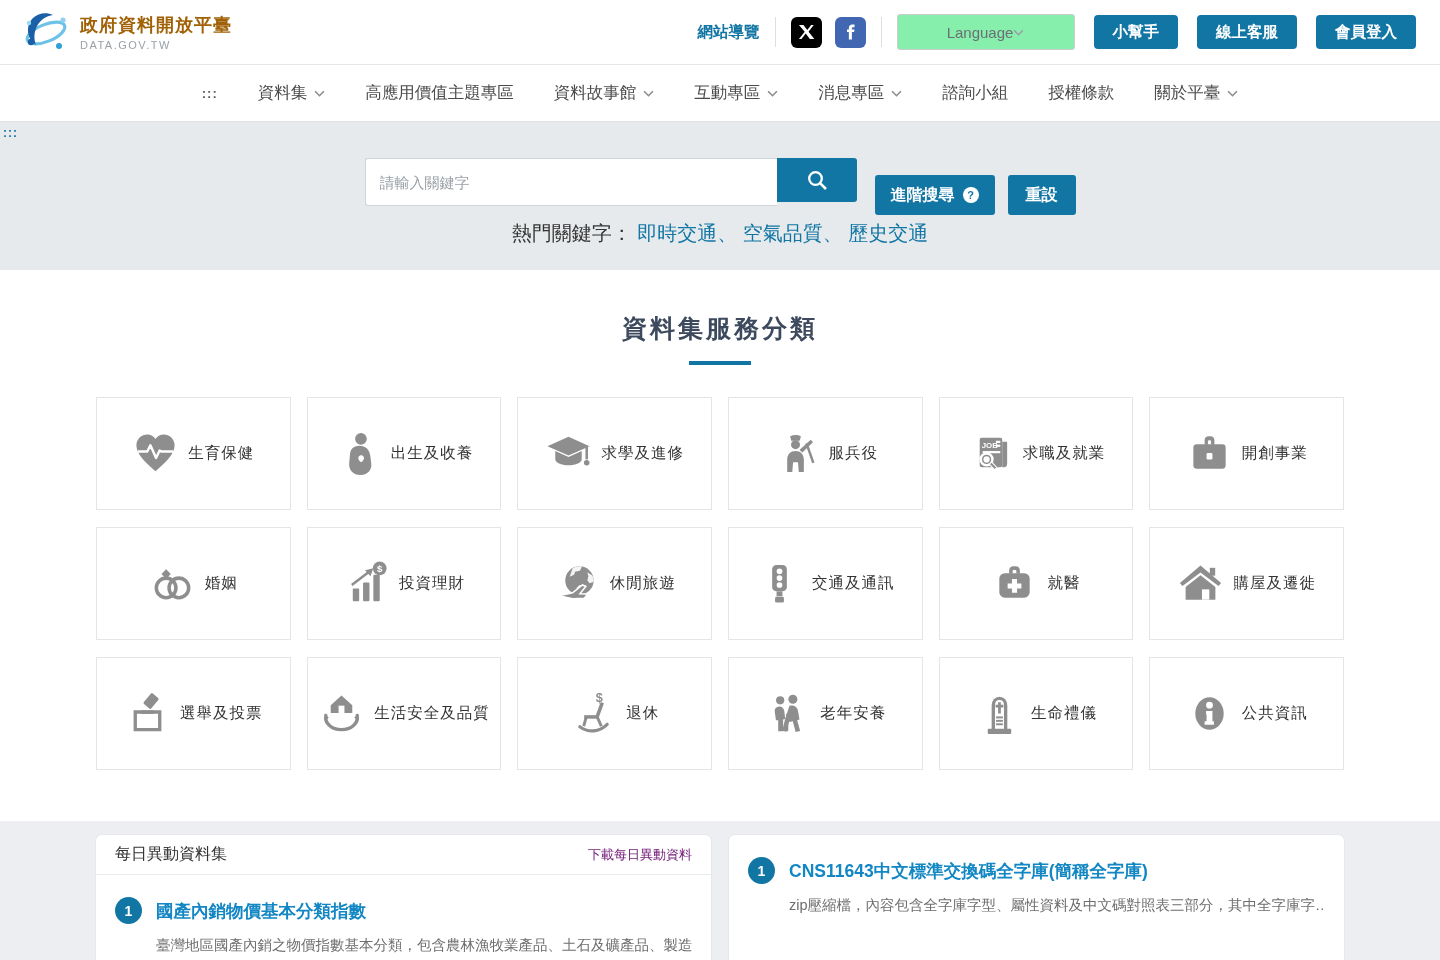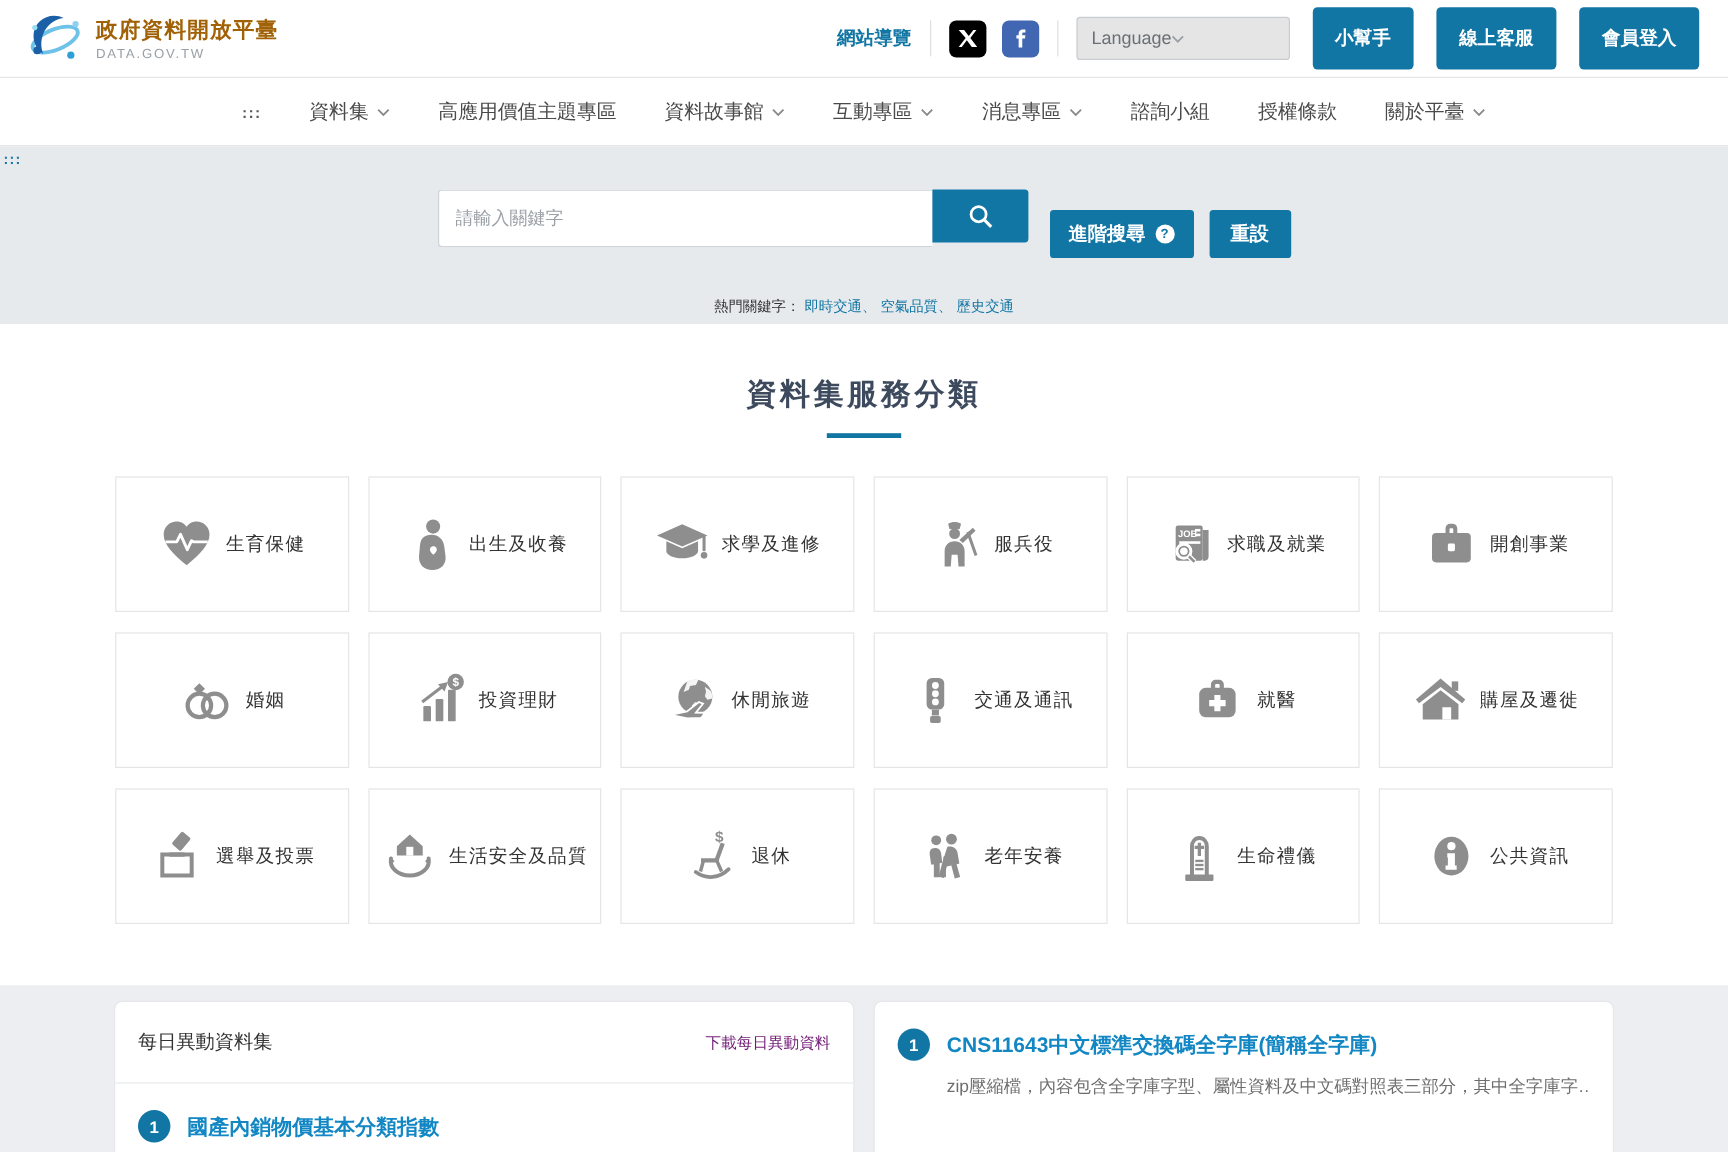--- a/index.html
+++ b/index.html
@@ -13,23 +13,23 @@
   .brand { display:flex; align-items:center; gap:10px; }
   .brand-text .site-name { font-size:18px; font-weight:bold; color:#a16207; letter-spacing:1px; }
   .brand-text .site-domain { font-size:11px; color:#9aa0a6; letter-spacing:1.5px; margin-top:2px; }
   .header-right { display:flex; align-items:center; gap:15px; }
   .sitemap-link { color:#1276a4; font-size:15.5px; font-weight:bold; cursor:pointer; }
   .vdiv { width:1px; height:30px; background:#dcdfe2; }
   .social { display:flex; gap:13px; align-items:center; }
   .social-btn { width:31px; height:31px; border-radius:6px; display:flex; align-items:center;
     justify-content:center; cursor:pointer; }
   .lang-select { width:178px; height:36px; border:1px solid #c9cdd1; border-radius:3px;
-    display:flex; align-items:center; justify-content:flex-start; padding:0 12px;
-    color:#6b7075; font-size:15px; background:#e5e5e5; cursor:pointer; }
-  .hdr-btn { height:52px; padding:0 19px; border:none; border-radius:4px; background:#1276a4;
+    display:flex; align-items:center; justify-content:center; padding:0 12px;
+    color:#6b7075; font-size:15px; background:#86efac; cursor:pointer; }
+  .hdr-btn { height:34px; padding:0 19px; border:none; border-radius:4px; background:#1276a4;
     color:#fff; font-size:15.5px; font-weight:bold; cursor:pointer; margin-left:4px;
     font-family:"Liberation Sans", sans-serif; }
 
   
   .nav { height:58px; border-top:1px solid #e4e6e8; border-bottom:1px solid #e0e2e4;
     display:flex; align-items:center; justify-content:center; gap:40px; background:#fff; }
   .nav-access { color:#5a5a5a; font-size:13px; font-weight:bold; letter-spacing:1px; }
   .nav-item { display:flex; align-items:center; gap:7px; color:#4a4a4a; font-size:16.5px;
     cursor:pointer; }
   .chev { width:11px; height:7px; }
@@ -47,21 +47,21 @@
   .search-btn { width:80px; height:44px; background:#1276a4; border:none;
     border-radius:0 3px 3px 0; cursor:pointer; display:flex; align-items:center;
     justify-content:center; }
   .adv-btn, .reset-btn { height:40px; margin-top:17px; border:none; border-radius:3px;
     background:#1276a4; color:#fff; font-size:16px; font-weight:bold; cursor:pointer;
     display:flex; align-items:center; gap:8px; font-family:"Liberation Sans", sans-serif; }
   .adv-btn { margin-left:18px; padding:0 16px; }
   .reset-btn { margin-left:13px; padding:0 18px; }
   .q-circle { width:16px; height:16px; border-radius:50%; background:#fff; color:#1276a4;
     font-size:11px; font-weight:bold; display:flex; align-items:center; justify-content:center; }
-  .keywords { margin-top:32px; text-align:center; font-size:12px; color:#333; }
+  .keywords { margin-top:5px; text-align:center; font-size:20px; color:#333; }
   .keywords a { color:#1276a4; cursor:pointer; }
   .kw-sep { color:#1276a4; }
 
   
   .cat-section { padding-top:42px; background:#fff; }
   .cat-title { text-align:center; font-size:25px; font-weight:bold; color:#3d4a5d;
     letter-spacing:3px; }
   .cat-underline { width:62px; height:4px; background:#1276a4; margin:16px auto 0; }
   .cat-grid { width:1248px; margin:32px auto 0; display:grid;
     grid-template-columns:repeat(6,1fr); gap:17px 16px; }
@@ -71,21 +71,21 @@
   .card .icon { height:50px; display:flex; align-items:center; justify-content:center;
     color:#8e8e8e; }
   .card .icon svg { width:47px; height:47px; }
   .card .label { font-size:15.5px; color:#333; letter-spacing:1px; }
 
   
   .bottom-band { margin-top:51px; background:#eceef1; padding-top:14px; height:145px; }
   .panel-wrap { width:1248px; margin:0 auto; display:flex; justify-content:space-between; }
   .panel { width:615px; background:#fff; border-radius:6px 6px 0 0;
     box-shadow:0 0 0 1px #e5e7e9; height:180px; }
-  .panel-head { height:68px; display:flex; align-items:center; justify-content:space-between;
+  .panel-head { height:40px; display:flex; align-items:center; justify-content:space-between;
     padding:0 19px; border-bottom:1px solid #e8eaec; }
   .panel-title { font-size:16px; color:#333; }
   .panel-link { font-size:13px; color:#701a75; cursor:pointer; }
   .rank-row { display:flex; align-items:center; gap:14px; margin:22px 19px 0; }
   .badge { width:27px; height:27px; border-radius:50%; background:#1276a4; color:#fff;
     font-size:14px; font-weight:bold; display:flex; align-items:center; justify-content:center;
     flex:none; }
   .item-title { font-size:17.5px; font-weight:bold; color:#1287c3; cursor:pointer;
     white-space:nowrap; overflow:hidden; }
   .item-desc { margin:12px 19px 0 60px; font-size:14.5px; color:#6e6e6e;

